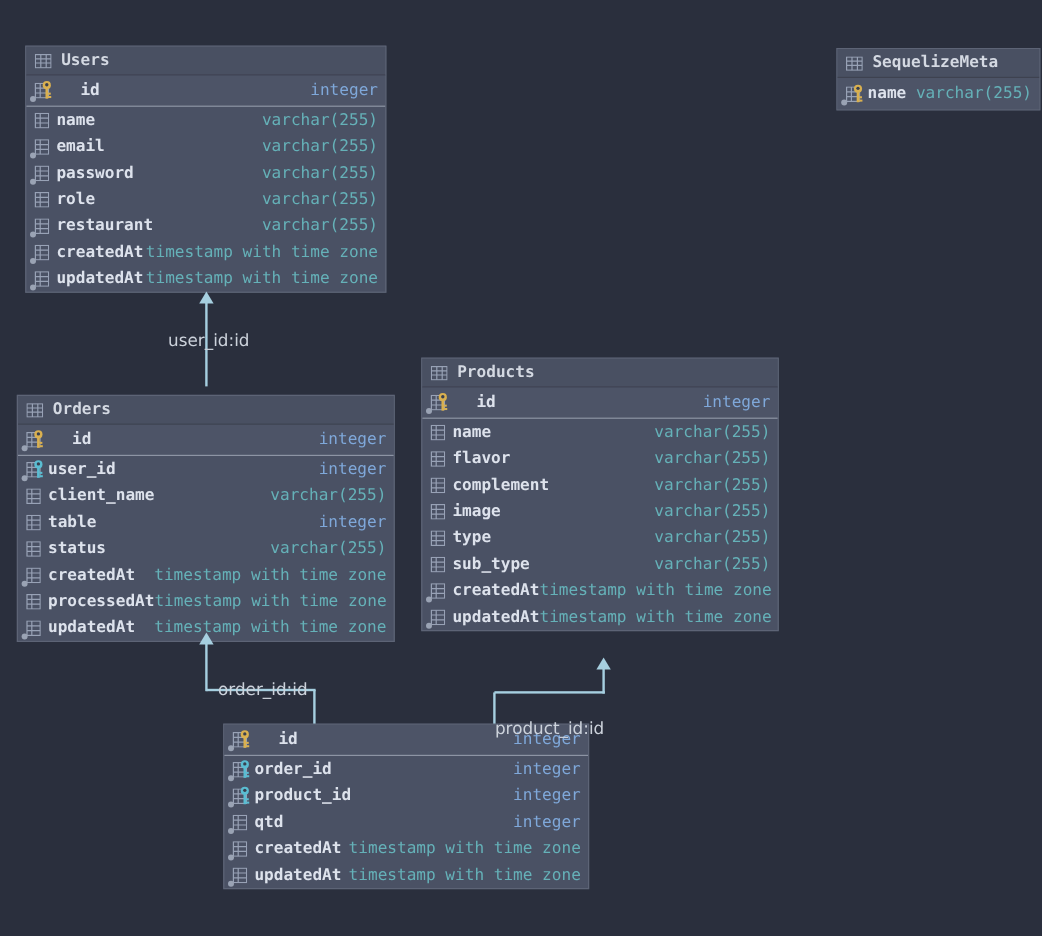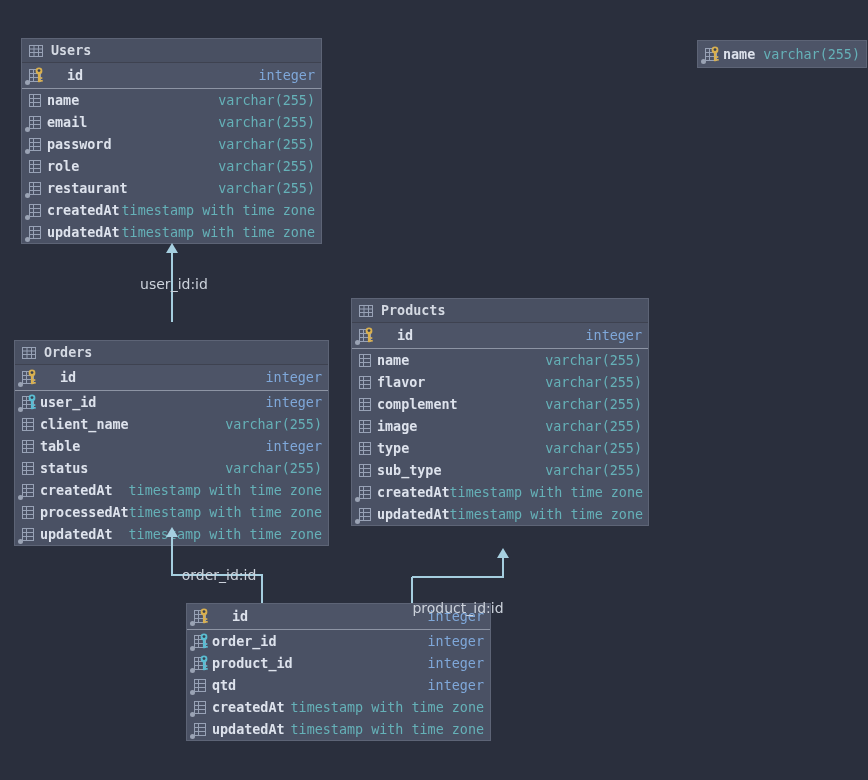--- a/index.html
+++ b/index.html
@@ -170,20 +170,32 @@
             <line x1="2.5" y1="4.5" x2="13.5" y2="4.5" stroke="#98a2b6"></line>
             <line x1="2.5" y1="8.5" x2="13.5" y2="8.5" stroke="#98a2b6"></line>
           </svg>
           <div class="dot"></div>
         </div>
         <div class="cname">updatedAt</div>
         <div class="ctype">timestamp with time zone</div>
       </div>
     </div>
     <div class="table-node table" style="left: 697px; top: 40px; width: 170px;">
+      <div class="thead">
+        <div class="ticon">
+          <svg class="grid" width="14" height="12" viewBox="0 0 14 12">
+            <rect x="0.5" y="0.5" width="13" height="11" fill="none" stroke="#98a2b6"></rect>
+            <line x1="0.5" y1="4" x2="13.5" y2="4" stroke="#98a2b6"></line>
+            <line x1="0.5" y1="7.5" x2="13.5" y2="7.5" stroke="#98a2b6"></line>
+            <line x1="5" y1="0.5" x2="5" y2="11.5" stroke="#98a2b6"></line>
+            <line x1="9.5" y1="0.5" x2="9.5" y2="11.5" stroke="#98a2b6"></line>
+          </svg>
+        </div>
+        <div class="tname">SequelizeMeta</div>
+      </div>
       <div class="row pk">
         <div class="cicon">
           <svg class="grid" width="14" height="13" viewBox="0 0 14 13">
             <rect x="2.5" y="0.5" width="11" height="12" fill="none" stroke="#98a2b6"></rect>
             <line x1="6.5" y1="0.5" x2="6.5" y2="12.5" stroke="#98a2b6"></line>
             <line x1="2.5" y1="4.5" x2="13.5" y2="4.5" stroke="#98a2b6"></line>
             <line x1="2.5" y1="8.5" x2="13.5" y2="8.5" stroke="#98a2b6"></line>
           </svg>
           <div class="dot"></div>
           <div class="keyicon"><svg width="10" height="16" viewBox="0 0 10 16">
@@ -191,21 +203,21 @@
               <circle cx="5" cy="3.6" r="1.4" fill="#39404f"></circle>
               <rect x="3.9" y="7" width="2.2" height="8.2" fill="#d9b050"></rect>
               <rect x="6.1" y="10.2" width="2.2" height="1.7" fill="#d9b050"></rect>
               <rect x="6.1" y="13" width="2.6" height="1.7" fill="#d9b050"></rect>
             </svg></div>
         </div>
         <div class="cname">name</div>
         <div class="ctype">varchar(255)</div>
       </div>
     </div>
-    <div class="table-node table" style="left: 14px; top: 340px; width: 315px;">
+    <div class="table-node table" style="left: 14px; top: 329px; width: 315px;">
       <div class="thead">
         <div class="ticon">
           <svg class="grid" width="14" height="12" viewBox="0 0 14 12">
             <rect x="0.5" y="0.5" width="13" height="11" fill="none" stroke="#98a2b6"></rect>
             <line x1="0.5" y1="4" x2="13.5" y2="4" stroke="#98a2b6"></line>
             <line x1="0.5" y1="7.5" x2="13.5" y2="7.5" stroke="#98a2b6"></line>
             <line x1="5" y1="0.5" x2="5" y2="11.5" stroke="#98a2b6"></line>
             <line x1="9.5" y1="0.5" x2="9.5" y2="11.5" stroke="#98a2b6"></line>
           </svg>
         </div>

